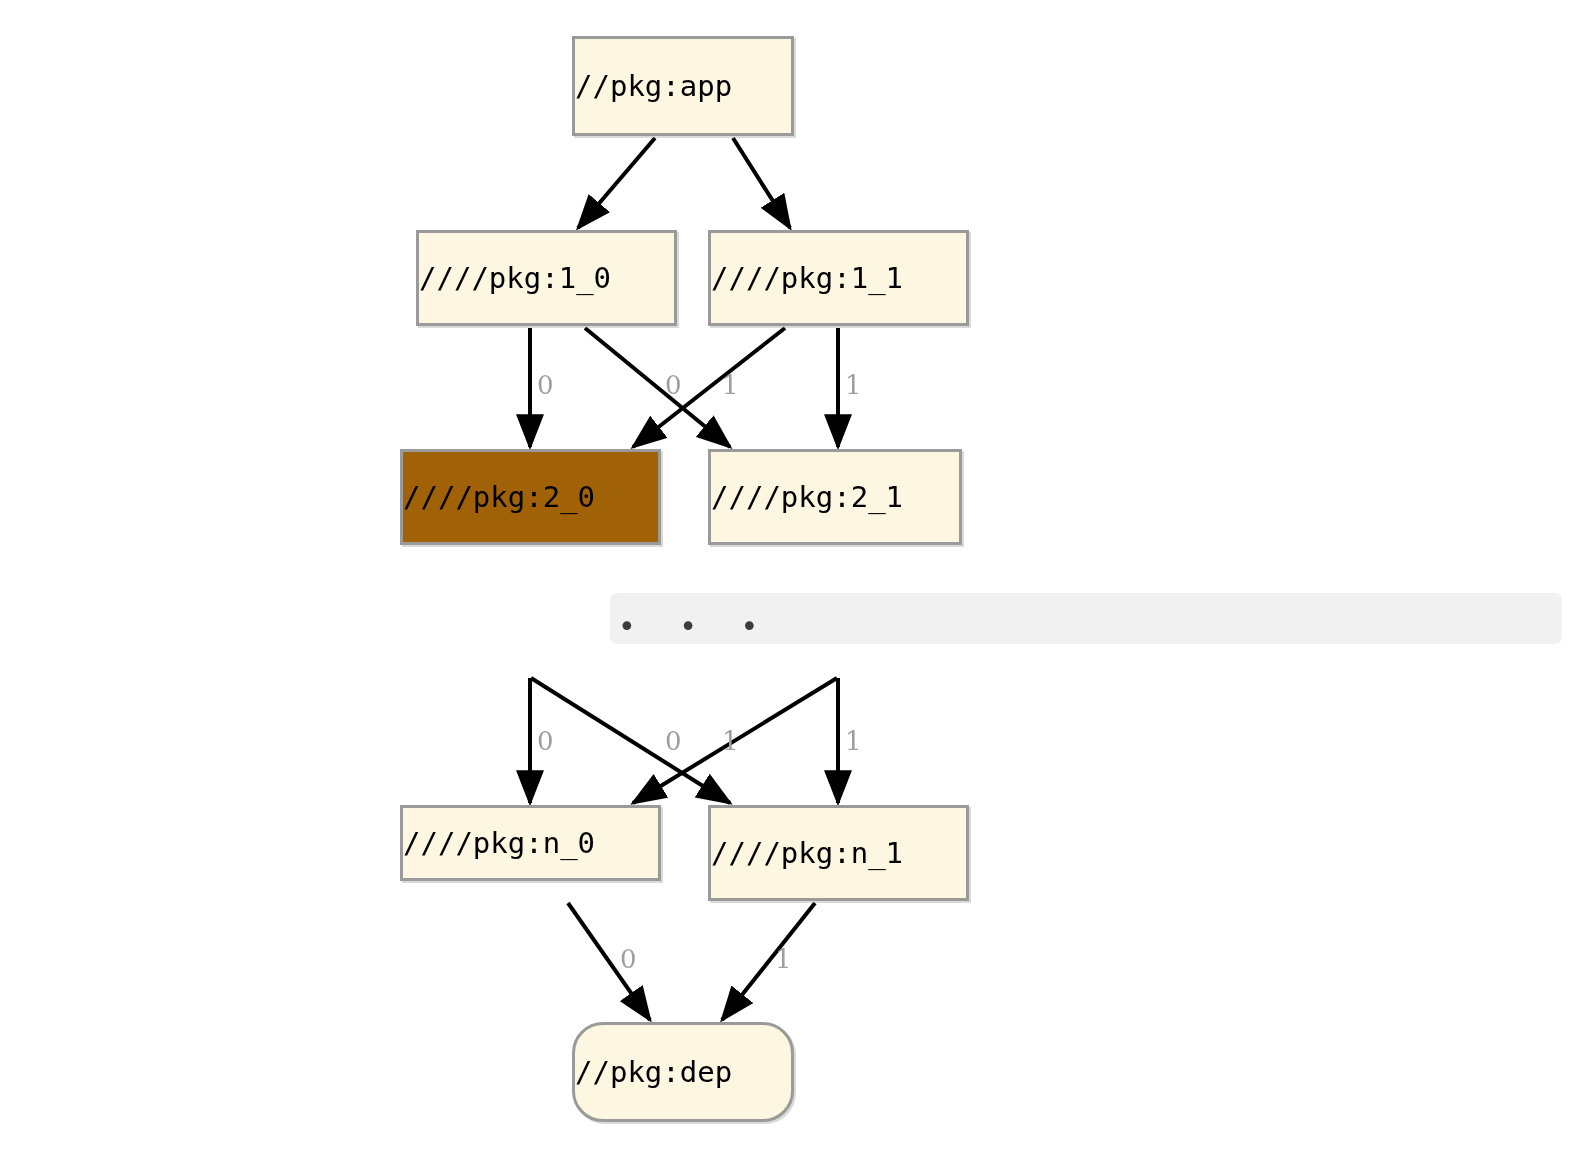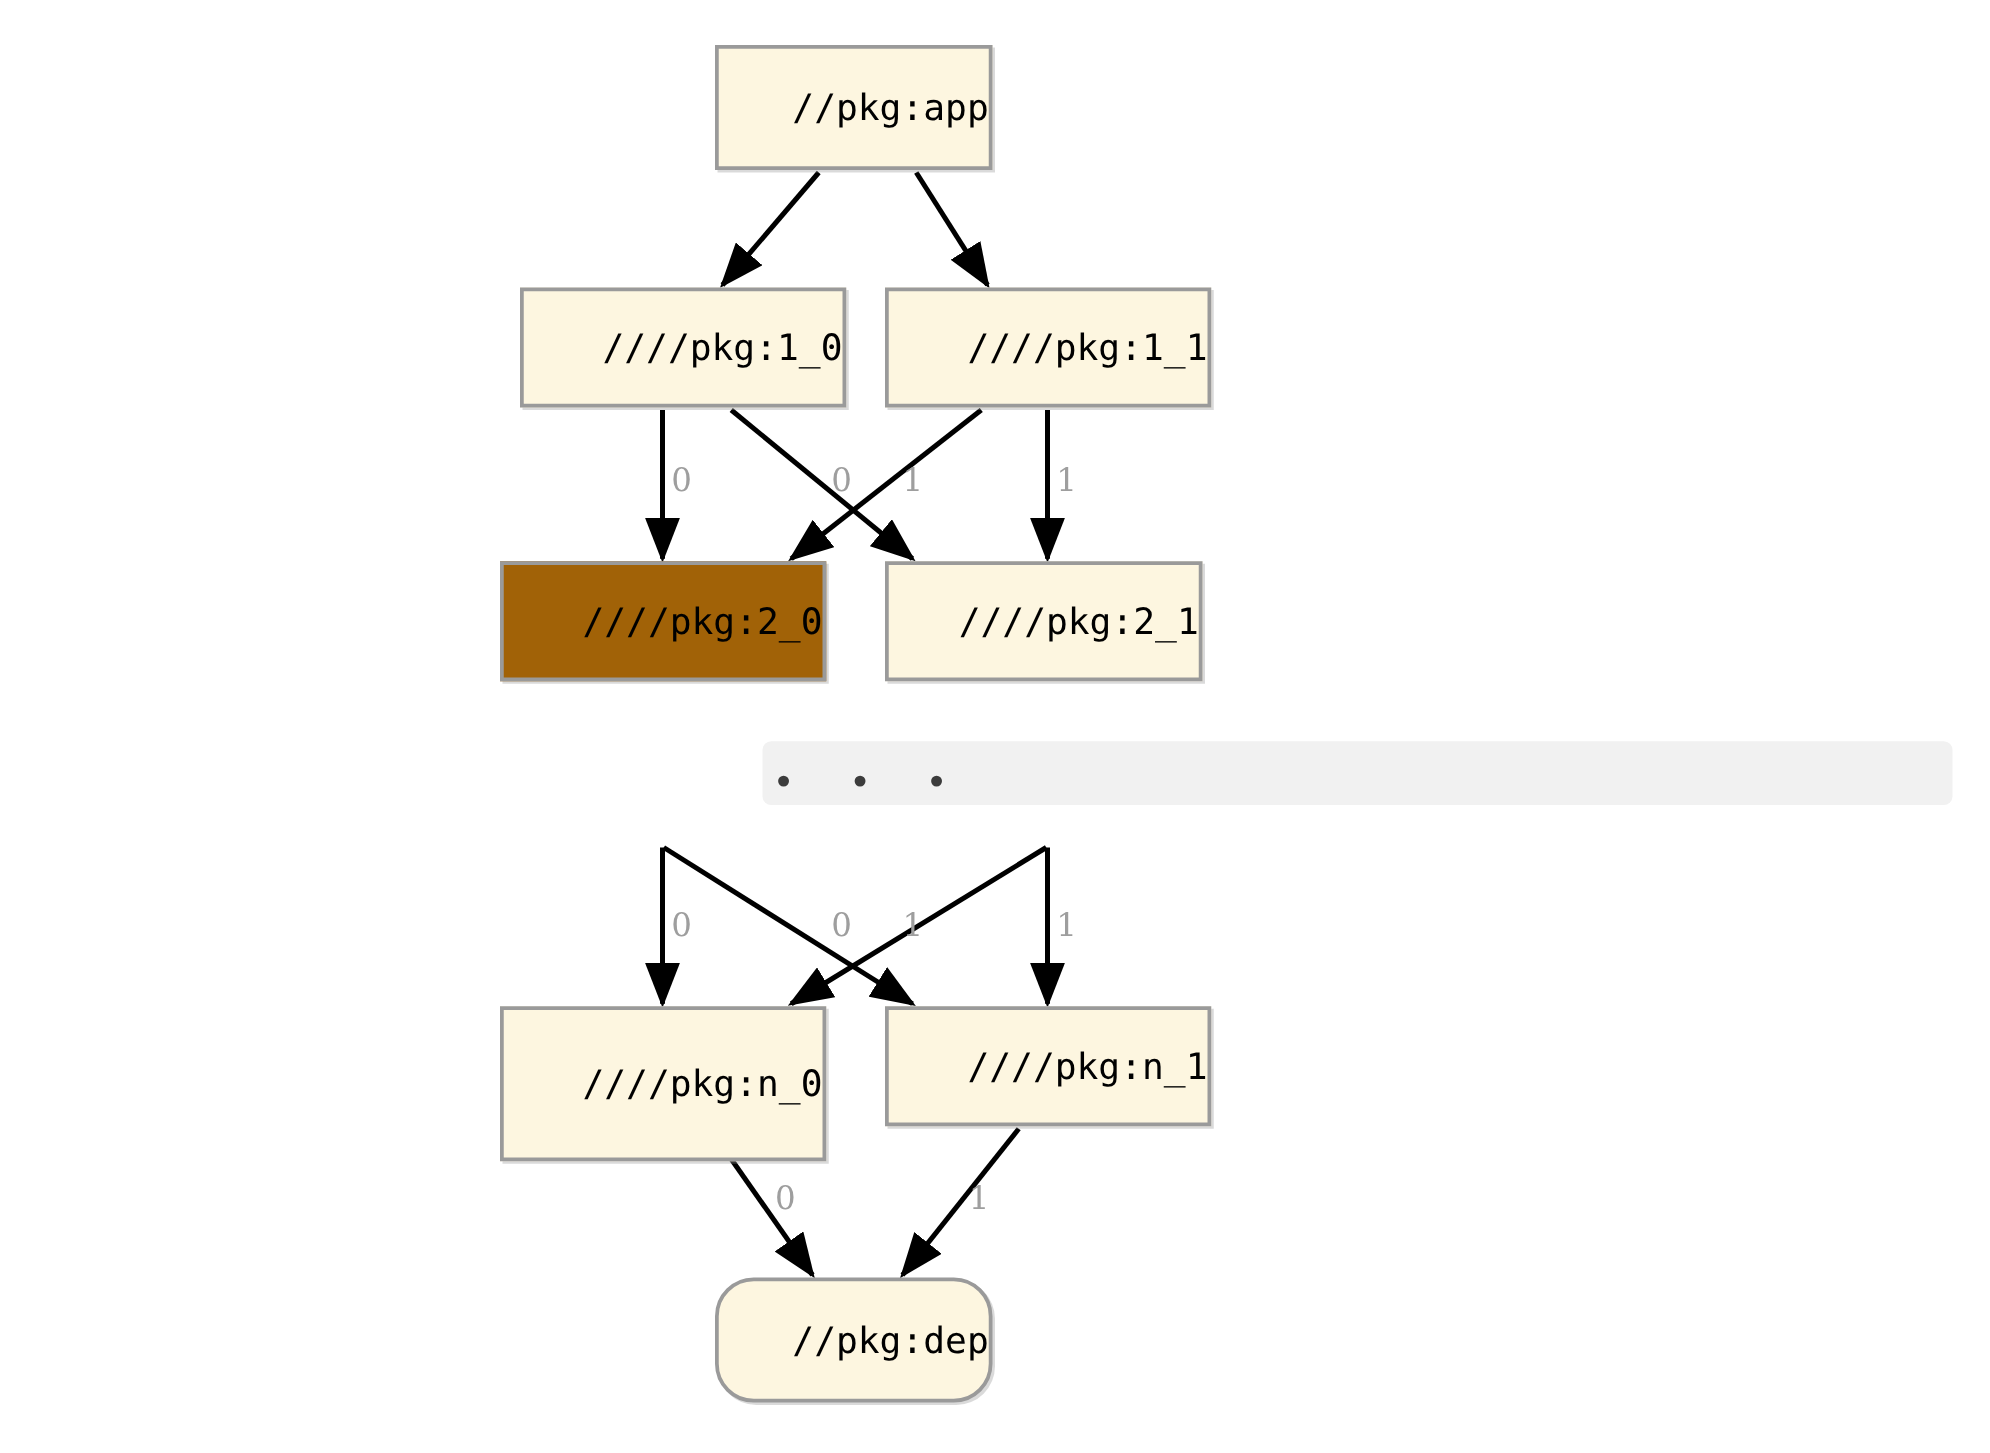--- a/index.html
+++ b/index.html
@@ -27,21 +27,21 @@
     height: 1162px;
   }
   .node-box {
     position: absolute;
     box-sizing: border-box;
     background: #fdf6e0;
     border: 3px solid #6d28d9;
     box-shadow: 2px 2px 0 rgba(150,150,150,0.35);
     display: flex;
     align-items: center;
-    justify-content: flex-end;
+    justify-content: flex-start;
   }
   .node-label {
     font-family: "DejaVu Sans Mono", "Liberation Mono", monospace;
     font-size: 29px;
     color: #000000;
     letter-spacing: 0px;
     white-space: nowrap;
   }
   .edge-label {
     position: absolute;
@@ -102,24 +102,24 @@
       </div>
       <div class="node-box" style="left: 708px; top: 230px; width: 261px; height: 96px; background: rgb(253, 246, 224); border-color: rgb(154, 154, 154);">
         <span class="node-label">////pkg:1_1</span>
       </div>
       <div class="node-box" style="left: 400px; top: 449px; width: 261px; height: 96px; background: #a16207; border-color: rgb(154, 154, 154);">
         <span class="node-label">////pkg:2_0</span>
       </div>
       <div class="node-box" style="left: 708px; top: 449px; width: 254px; height: 96px; background: rgb(253, 246, 224); border-color: rgb(154, 154, 154);">
         <span class="node-label">////pkg:2_1</span>
       </div>
-      <div class="node-box" style="left: 400px; top: 805px; width: 261px; height: 124px; background: rgb(253, 246, 224); border-color: rgb(154, 154, 154);">
+      <div class="node-box" style="left: 400px; top: 805px; width: 261px; height: 76px; background: rgb(253, 246, 224); border-color: rgb(154, 154, 154);">
         <span class="node-label">////pkg:n_0</span>
       </div>
-      <div class="node-box" style="left: 708px; top: 805px; width: 261px; height: 96px; background: rgb(253, 246, 224); border-color: rgb(154, 154, 154); padding-left: 45px;">
+      <div class="node-box" style="left: 708px; top: 805px; width: 261px; height: 96px; background: rgb(253, 246, 224); border-color: rgb(154, 154, 154);">
         <span class="node-label">////pkg:n_1</span>
       </div>
       <div class="node-box" style="left: 572px; top: 1022px; width: 222px; height: 100px; background: rgb(253, 246, 224); border-color: rgb(154, 154, 154); border-radius: 31px;">
         <span class="node-label">//pkg:dep</span>
       </div>
     </div>
 
   <div id="edge-labels-layer">
       <div class="edge-label" style="left: 537px; top: 372px; color: rgb(158, 158, 158);">0</div>
       <div class="edge-label" style="left: 665px; top: 372px; color: rgb(158, 158, 158);">0</div>

